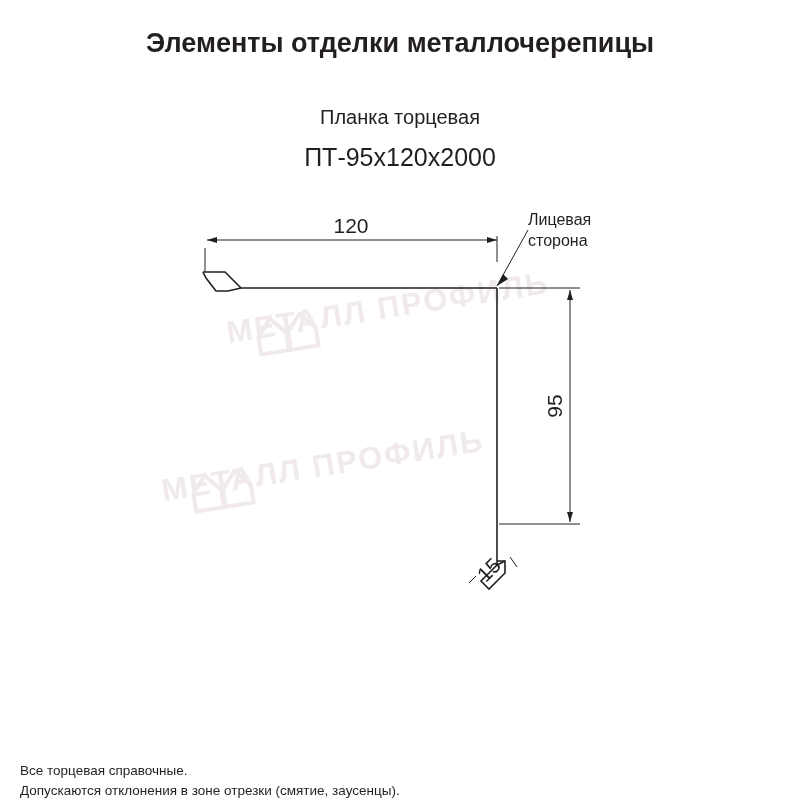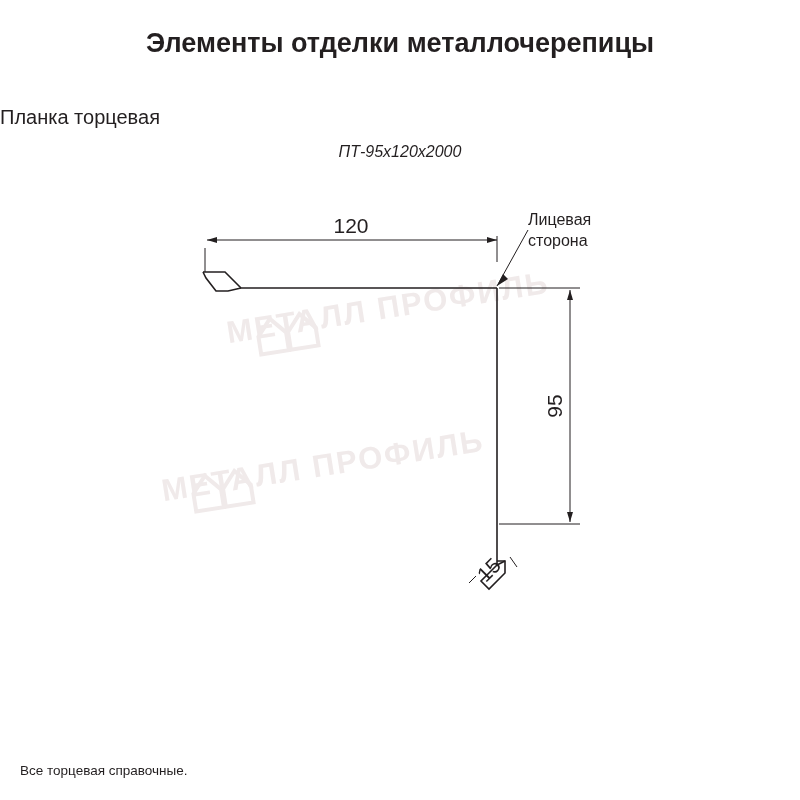--- a/index.html
+++ b/index.html
@@ -30,32 +30,32 @@
     font-size: 27px;
     font-weight: bold;
     letter-spacing: 0px;
     color: #231f20;
   }
   .subtitle {
     position: absolute;
     left: 0;
     top: 106px;
     width: 800px;
+    text-align: center;
     font-size: 20px;
     color: #231f20;
   }
   .code {
     position: absolute;
     left: 0;
     top: 143px;
     width: 800px;
     text-align: center;
-    font-size: 16px;
+    font-size: 25px;
     color: #231f20;
-    font-style: italic;
   }
   .drawing {
     position: absolute;
     left: 0;
     top: 0;
     width: 800px;
     height: 800px;
   }
   .footnote {
     position: absolute;
@@ -167,14 +167,15 @@
 
     <g>
       <line x1="476" y1="576" x2="469" y2="583" stroke="#231f20" stroke-width="1"></line>
       <line x1="510" y1="557" x2="517" y2="567" stroke="#231f20" stroke-width="1"></line>
       <text class="dimtext" x="494" y="575" text-anchor="middle" transform="rotate(-45 494,575)">15</text>
     </g>
 
   </svg>
 
   <div class="footnote l1">Все торцевая справочные.</div>
+  <div class="footnote l2">Допускаются отклонения в зоне отрезки (смятие, заусенцы).</div>
 
 </div>
 
 </body></html>

